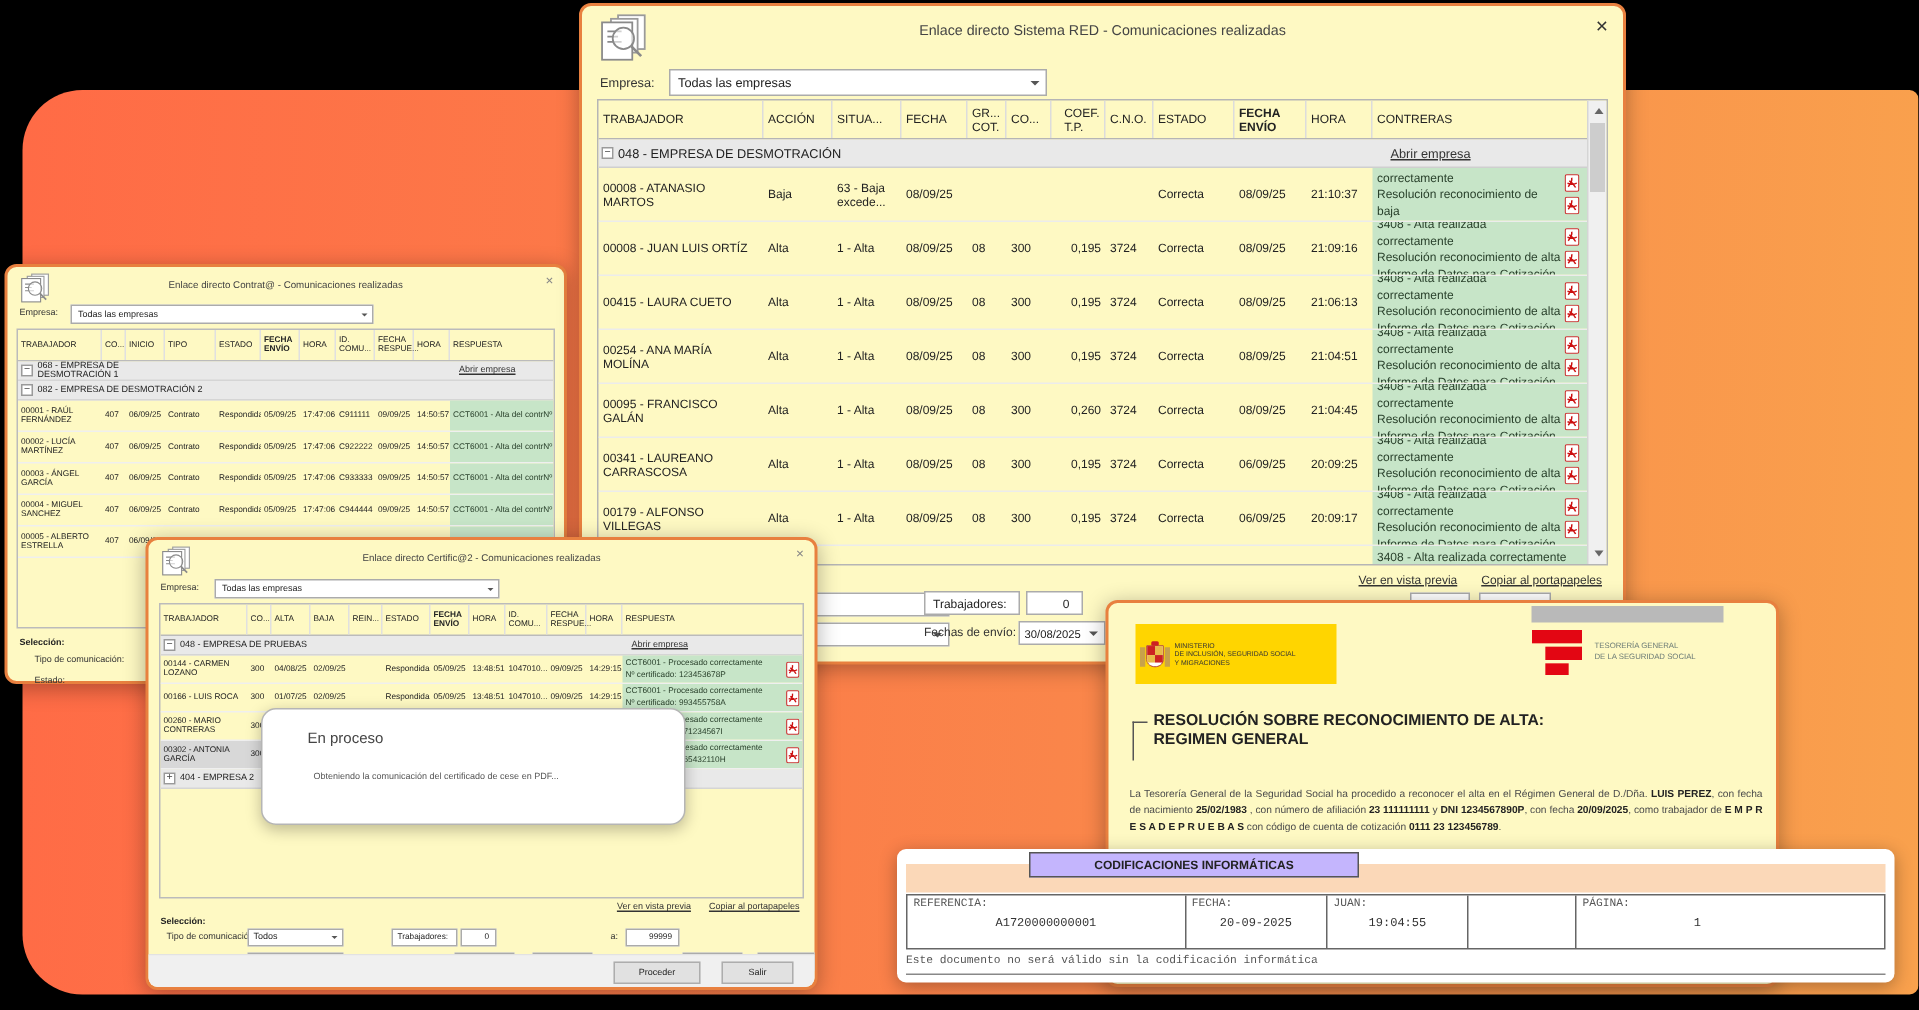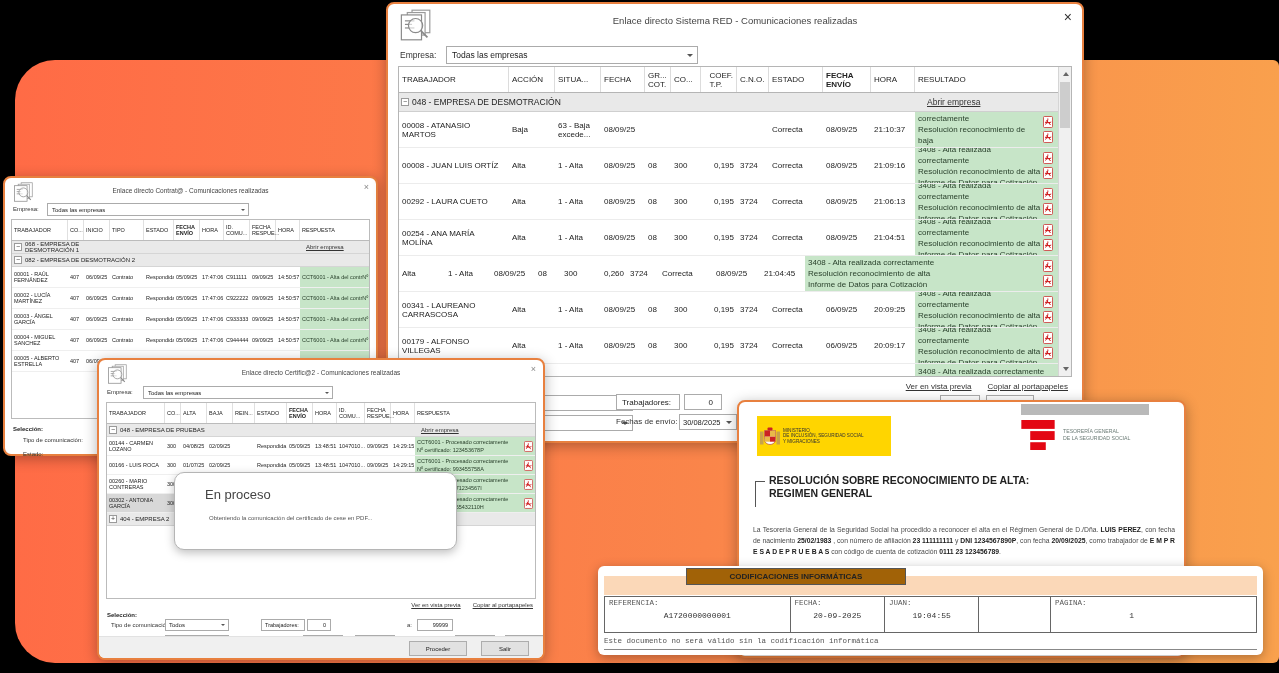--- a/index.html
+++ b/index.html
@@ -1,19 +1,19 @@
 <!DOCTYPE html>
 <html><head>
 <meta charset="utf-8">
 <style>
   *{box-sizing:border-box;margin:0;padding:0}
   html,body{width:1279px;height:673px;background:#000;font-family:"Liberation Sans",sans-serif;overflow:hidden;position:relative}
   .canvas{position:absolute;left:15px;top:60px;right:0;bottom:10px;border-radius:40px 6px 6px 40px;
           background:linear-gradient(92deg,#FF6B46 0%,#FA854A 55%,#F9A14D 100%)}
-  .win{position:absolute;background:#ffffff;border:2px solid #E8803F;border-radius:8px;box-shadow:0 3px 14px rgba(0,0,0,.3)}
+  .win{position:absolute;background:#fef9c3;border:2px solid #E8803F;border-radius:8px;box-shadow:0 3px 14px rgba(0,0,0,.3)}
   .titlebar{position:relative;width:100%}
   .wtitle{position:absolute;left:0;right:0;text-align:center;color:#444}
   .close{position:absolute;color:#333;cursor:pointer;line-height:1}
   .lnk{color:#333;text-decoration:underline;cursor:pointer}
   .pre{white-space:pre-line}
   .dd{position:relative;border:1px solid #ababab;background:#fff;overflow:hidden}
   .dd::after{content:"";position:absolute;right:4px;top:50%;margin-top:-1px;border:3px solid transparent;border-top-color:#555}
   .dds::after{right:3px;border-width:2px;border-top-color:#555}
   .inp{border:1px solid #ababab;background:#fff;overflow:hidden}
   .xg{display:inline-block;width:8px;height:8px;border:1px solid #9a9a9a;background:#fff;color:#444;font-size:7px;line-height:6px;text-align:center;margin:0 3px 0 2px;flex:none}
@@ -94,21 +94,21 @@
   .f-grp{display:flex;align-items:center;height:13px;background:#E9E9E9;border-bottom:1px solid #d5d5d5;font-size:6px;color:#222}
   .f-row{display:flex;height:19px;border-bottom:1px solid #efefef;font-size:5.5px;color:#222}
   .f-row.selrow{background:#D8D8D8}
   .f-row>div{display:flex;align-items:center;padding:0 2px;overflow:hidden}
   .fw1{width:58px}.fw2{width:16px}.fw3{width:26px}.fw4{width:26px}.fw5{width:22px}.fw6{width:32px}
   .fw7{width:26px}.fw8{width:24px}.fw9{width:28px}.fw10{width:26px}.fw11{width:24px}
   .fres{flex:1;background:#C7E5C8;display:flex;align-items:center;padding:1px 2px}
   .fres .rls{flex:1}
   .fres .rl{line-height:8px;font-size:5.5px;color:#29402b;white-space:nowrap;overflow:hidden}
   .dialog{position:absolute;left:75px;top:112px;width:283px;height:78px;background:#fff;border:1px solid #b5b5b5;border-radius:10px;box-shadow:0 3px 10px rgba(0,0,0,.25);z-index:5}
-  .dlg-title{position:absolute;left:30px;top:14px;font-size:13px;color:#444}
+  .dlg-title{position:absolute;left:30px;top:14px;font-size:10px;color:#444}
   .dlg-msg{position:absolute;left:34px;top:42px;right:12px;font-size:6px;color:#555}
   .f-links{position:absolute;top:242px;right:10px;font-size:6px;display:flex;gap:12px}
   .f-sel{position:absolute;left:8px;top:252px;font-size:6px;font-weight:bold;color:#222}
   .f-l1{position:absolute;left:12px;top:262px;font-size:6px;color:#333}
   .f-s1{position:absolute;left:66px;top:259px;width:64px;height:12px;font-size:6px;color:#222;padding:2px 8px 0 3px}
   .f-trabbox{position:absolute;left:162px;top:259px;width:44px;height:12px;border:1px solid #ababab;background:#fff;font-size:5.5px;color:#222;display:flex;align-items:center;padding-left:3px}
   .f-trabinp{position:absolute;left:208px;top:259px;width:24px;height:12px;font-size:5.5px;display:flex;align-items:center;justify-content:flex-end;padding-right:4px;color:#222}
   .f-alab1{position:absolute;left:308px;top:262px;font-size:6px;color:#333}
   .f-ainp1{position:absolute;left:318px;top:259px;width:36px;height:12px;font-size:5.5px;display:flex;align-items:center;justify-content:flex-end;padding-right:4px;color:#222}
   .f-l2{position:absolute;left:12px;top:278px;font-size:6px;color:#333}
@@ -135,21 +135,21 @@
   .d-tgss-text{font-size:5.2px;color:#6b7b76;line-height:6.6px;margin-left:8px}
   .d-titlewrap{position:absolute;left:16px;top:72px;display:flex}
   .d-bracket{width:10px;height:26px;border-left:1px solid #555;border-top:1px solid #555;margin-top:7px;margin-right:4px}
   .d-title{font-size:10.5px;font-weight:bold;color:#222;line-height:13px}
   .d-para{position:absolute;left:14px;top:122px;width:422px;font-size:6.8px;color:#4a4a4a;line-height:11px;text-align:justify}
   .d-para .b{font-weight:bold;color:#222}
 
   
   #codif{position:absolute;left:598px;top:566px;width:665px;height:89px;background:#fff;border-radius:6px;box-shadow:0 3px 12px rgba(0,0,0,.3);z-index:5;font-family:"Liberation Mono","DejaVu Sans Mono",monospace}
   .k-band{position:absolute;left:6px;top:10px;right:6px;height:19px;background:#FBD8B8}
-  .k-tab{position:absolute;left:88px;top:2px;width:220px;height:17px;background:#a16207;border:1px solid #555;display:flex;align-items:center;justify-content:center;font-size:8px;font-weight:bold;color:#222;font-family:"Liberation Sans",sans-serif}
+  .k-tab{position:absolute;left:88px;top:2px;width:220px;height:17px;background:#c4b5fd;border:1px solid #555;display:flex;align-items:center;justify-content:center;font-size:8px;font-weight:bold;color:#222;font-family:"Liberation Sans",sans-serif}
   .k-table{position:absolute;left:6px;top:30px;right:6px;height:37px;border:1px solid #666;display:flex}
   .k-cell{border-right:1px solid #666;padding:2px 4px;position:relative;overflow:hidden}
   .k-cell:last-child{border-right:none}
   .k-lab{font-size:7.5px;color:#555}
   .k-val{font-size:8px;color:#333;text-align:center;margin-top:4px}
   .k-val.right{text-align:right;padding-right:4px}
   .kc1{width:28.5%}.kc2{width:14.5%}.kc3{width:14.5%}.kc4{width:17.5%}.kc5{width:11%}.kc6{width:14%}
   .k-foot{position:absolute;left:6px;top:71px;right:6px;font-size:7.5px;color:#555;border-bottom:1px solid #888;padding-bottom:4px}
 </style>
 </head>
@@ -337,21 +337,21 @@
         <div class="mw5 pre">GR...
 COT.</div>
         <div class="mw6">CO...</div>
         <div class="mw7 pre">COEF.
 T.P.</div>
         <div class="mw8">C.N.O.</div>
         <div class="mw9">ESTADO</div>
         <div class="mw10 pre bold">FECHA
 ENVÍO</div>
         <div class="mw11">HORA</div>
-        <div class="mwr" style="border-right:none">RESULTADO</div>
+        <div class="mwr" style="border-right:none">CONTRERAS</div>
       </div>
       <div class="r-grp">
         <span class="xg">−</span>
         <span>048 -   EMPRESA DE DESMOTRACIÓN</span>
         <span class="lnk" style="position:absolute;left:528px">Abrir empresa</span>
       </div>
 
       <div class="r-row">
         <div class="mw1">00008 - ATANASIO MARTOS</div>
           <div class="mw2">Baja</div>
@@ -402,21 +402,21 @@
               <svg class="pdf" width="10" height="12" viewBox="0 0 10 12">
                 <use href="#pdficon"></use>
               </svg>
               <svg class="pdf" width="10" height="12" viewBox="0 0 10 12">
                 <use href="#pdficon"></use>
               </svg>
             </div>
         </div>
       </div>
       <div class="r-row">
-        <div class="mw1">00292 - LAURA CUETO</div>
+        <div class="mw1">00415 - LAURA CUETO</div>
           <div class="mw2">Alta</div>
           <div class="mw3">1 - Alta</div>
           <div class="mw4">08/09/25</div>
           <div class="mw5">08</div>
           <div class="mw6">300</div>
           <div class="mw7">0,195</div>
           <div class="mw8">3724</div>
           <div class="mw9">Correcta</div>
           <div class="mw10">08/09/25</div>
           <div class="mw11">21:06:13</div>
@@ -458,20 +458,21 @@
               <svg class="pdf" width="10" height="12" viewBox="0 0 10 12">
                 <use href="#pdficon"></use>
               </svg>
               <svg class="pdf" width="10" height="12" viewBox="0 0 10 12">
                 <use href="#pdficon"></use>
               </svg>
             </div>
         </div>
       </div>
       <div class="r-row">
+        <div class="mw1">00095 - FRANCISCO GALÁN</div>
           <div class="mw2">Alta</div>
           <div class="mw3">1 - Alta</div>
           <div class="mw4">08/09/25</div>
           <div class="mw5">08</div>
           <div class="mw6">300</div>
           <div class="mw7">0,260</div>
           <div class="mw8">3724</div>
           <div class="mw9">Correcta</div>
           <div class="mw10">08/09/25</div>
           <div class="mw11">21:04:45</div>

